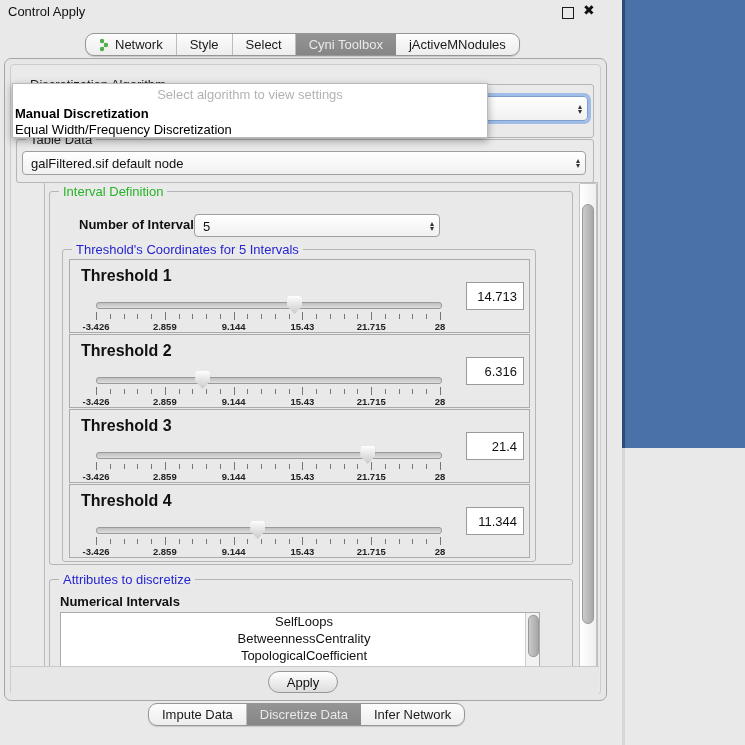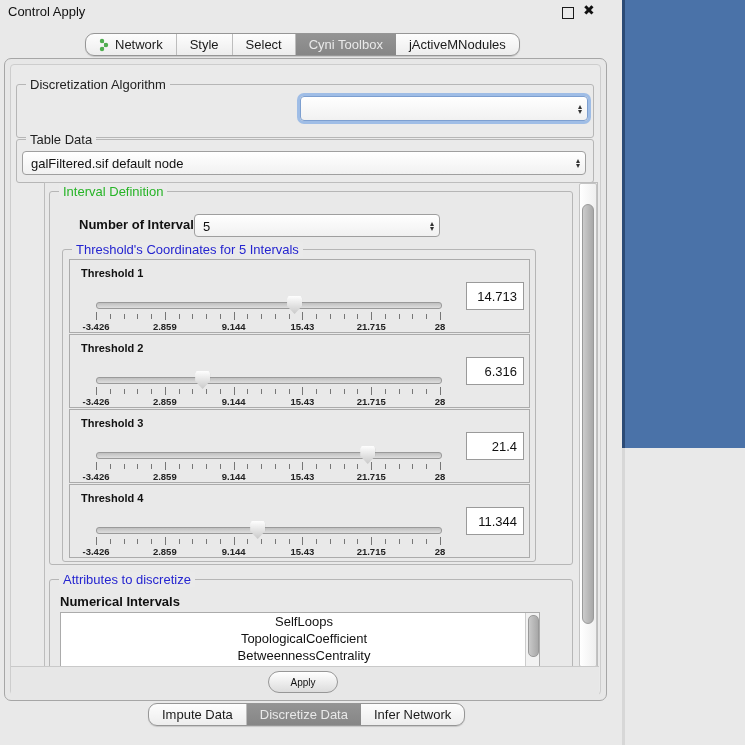--- a/index.html
+++ b/index.html
@@ -55,21 +55,21 @@
            border:1px solid #c3c3c3;border-radius:2px;}
   #vthumb{position:absolute;left:2px;top:20px;width:10px;height:418px;border-radius:6px;
           background:linear-gradient(90deg,#cccccc,#a8a8a8);border:1px solid #9a9a9a;}
 
   #interval-group{left:4px;top:8px;width:522px;height:372px;}
   #num-label{position:absolute;left:29px;top:25px;font-size:13px;font-weight:bold;color:#111;}
   #num-combo{left:144px;top:22px;width:244px;height:21px;}
   #thr-group{left:12px;top:57px;width:472px;height:311px;}
 
   .t-box{position:absolute;left:6px;width:459px;height:72px;border:1px solid #ababab;background:#e9e9e9;}
-  .t-label{position:absolute;left:11px;top:7px;font-size:11px;font-weight:bold;color:#111;}
+  .t-label{position:absolute;left:11px;top:7px;font-size:16px;font-weight:bold;color:#111;}
   .rail-zone{position:absolute;left:26px;top:0;width:344px;height:72px;}
   .rail{position:absolute;left:0;top:42px;width:344px;height:5px;border:1px solid #9a9a9a;border-radius:3px;
         background:linear-gradient(#bfbfbf,#dedede);}
   .thumb{position:absolute;top:36px;width:15px;height:18px;
          background:linear-gradient(#fefefe,#c9c9c9);
          clip-path:polygon(10% 0,90% 0,100% 15%,100% 55%,50% 100%,0 55%,0 15%);
          filter:drop-shadow(0 0 1px #777);}
   .ticks{position:absolute;left:0;top:52px;width:344px;height:9px;}
   .tick{position:absolute;top:0;width:1px;background:#767676;}
   .tick.maj{height:8px;}
@@ -82,21 +82,21 @@
   #attr-group{left:4px;top:396px;width:522px;height:120px;text-align:center;}
   #num-attr{position:absolute;left:10px;top:14px;font-size:13px;font-weight:bold;color:#111;}
   #attr-list{position:absolute;left:10px;top:32px;width:478px;height:80px;background:#fff;border:1px solid #ababab;overflow:hidden;}
   .attr-item{font-size:13px;color:#111;padding:1px 0 1px 8px;white-space:nowrap;}
   #attr-sb{position:absolute;right:0;top:0;width:13px;height:80px;background:#f2f2f2;border-left:1px solid #ccc;}
   #attr-sb .th{position:absolute;left:2px;top:2px;width:9px;height:40px;border-radius:5px;
                background:linear-gradient(90deg,#c9c9c9,#a8a8a8);border:1px solid #999;}
 
   #apply-row{left:11px;top:666px;width:588px;height:31px;background:#e7e7e7;border-top:1px solid #c9c9c9;}
   .aqua-btn{position:absolute;left:257px;top:4px;width:70px;height:22px;border:1px solid #979797;border-radius:11px;
-            background:linear-gradient(#ffffff,#dcdcdc);font-family:inherit;font-size:10px;color:#111;}
+            background:linear-gradient(#ffffff,#dcdcdc);font-family:inherit;font-size:13px;color:#111;}
 
   
   #net-frame{left:622px;top:0;width:123px;height:448px;background:#4a72a8;border-left:3px solid #2c4b76;}
 
   
   #tp{left:622px;top:448px;width:123px;height:297px;background:#e9e9e9;border-left:3px solid #d7d7d7;}
 </style>
 </head>
 <body>
 
@@ -149,20 +149,25 @@
       <span class="g-title">Table Data</span>
     </div>
     <div class="combo" style="left:22px;top:151px;width:562px;height:22px;">
       <span class="val">galFiltered.sif default node</span>
       <span class="arrows">
           <span>▴</span>
           <span>▾</span>
         </span>
     </div>
 
+    <div class="abs" id="popup">
+      <div class="ph">Select algorithm to view settings</div>
+      <div class="it1">Manual Discretization</div>
+      <div class="it2">Equal Width/Frequency Discretization</div>
+    </div>
 
     <div class="abs" id="scroll-area">
 
       <div class="group" id="interval-group">
         <span class="g-title g-green">Interval Definition</span>
         <span id="num-label">Number of Intervals</span>
         <div class="combo" id="num-combo">
           <span class="val">5</span>
           <span class="arrows">
               <span>▴</span>
@@ -351,22 +356,22 @@
           </div>
         </div>
       </div>
 
       <div class="group" id="attr-group">
         <span class="g-title g-blue">Attributes to discretize</span>
         <span id="num-attr">Numerical Intervals</span>
         <div id="attr-list">
           <div id="attr-items">
               <div class="attr-item">SelfLoops</div>
+              <div class="attr-item">BetweennessCentrality</div>
               <div class="attr-item">TopologicalCoefficient</div>
-              <div class="attr-item">BetweennessCentrality</div>
             </div>
           <div id="attr-sb">
               <div class="th"></div>
             </div>
         </div>
       </div>
     </div>
 
     <div class="abs" id="vscroll">
       <div id="vthumb"></div>

